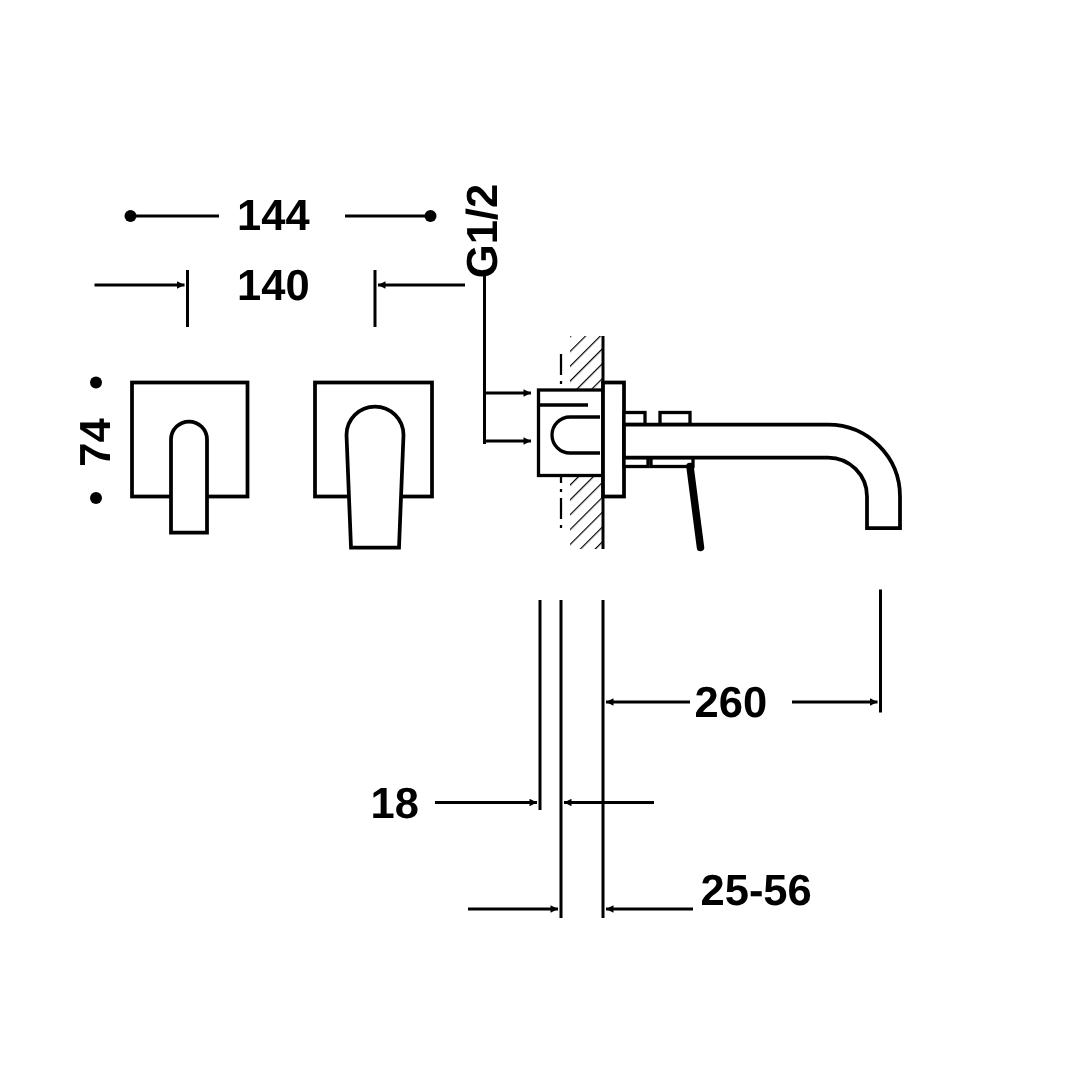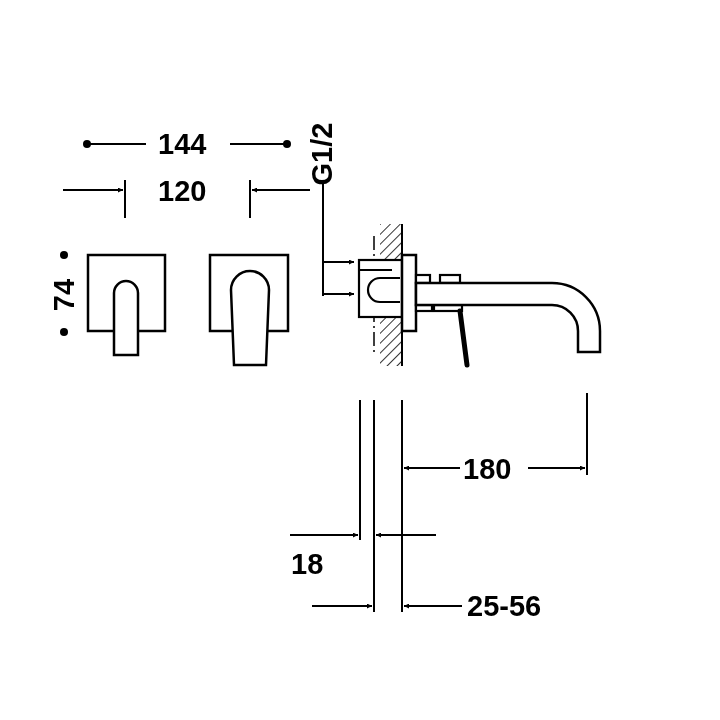--- a/index.html
+++ b/index.html
@@ -106,18 +106,18 @@
     <line x1="436" y1="535" x2="376" y2="535" stroke="#000" stroke-width="2" marker-end="url(#arrow)"></line>
   </g>
 
   <g>
     <line x1="312" y1="606" x2="372" y2="606" stroke="#000" stroke-width="2" marker-end="url(#arrow)"></line>
     <line x1="462" y1="606" x2="404" y2="606" stroke="#000" stroke-width="2" marker-end="url(#arrow)"></line>
   </g>
 </svg>
 
 <div class="dim-label" style="left:158px; top:130px;">144</div>
-<div class="dim-label" style="left:158px; top:177px;">120</div>
+<div class="dim-label" style="left:158px; top:177px;">140</div>
 <div class="dim-label rot" style="left:48px; top:280px; width:34px; height:30px; text-align:center;">74</div>
 <div class="dim-label rot" style="left:286px; top:139px; width:74px; height:30px; text-align:center;">G1/2</div>
-<div class="dim-label" style="left:463px; top:455px;">180</div>
-<div class="dim-label" style="left:247px; top:550px;margin-left:44px;">18</div>
-<div class="dim-label" style="left:467px; top:592px;">25-56</div>
+<div class="dim-label" style="left:463px; top:455px;">260</div>
+<div class="dim-label" style="left:247px; top:522px;">18</div>
+<div class="dim-label" style="left:467px; top:580px;">25-56</div>
 
 </body></html>

